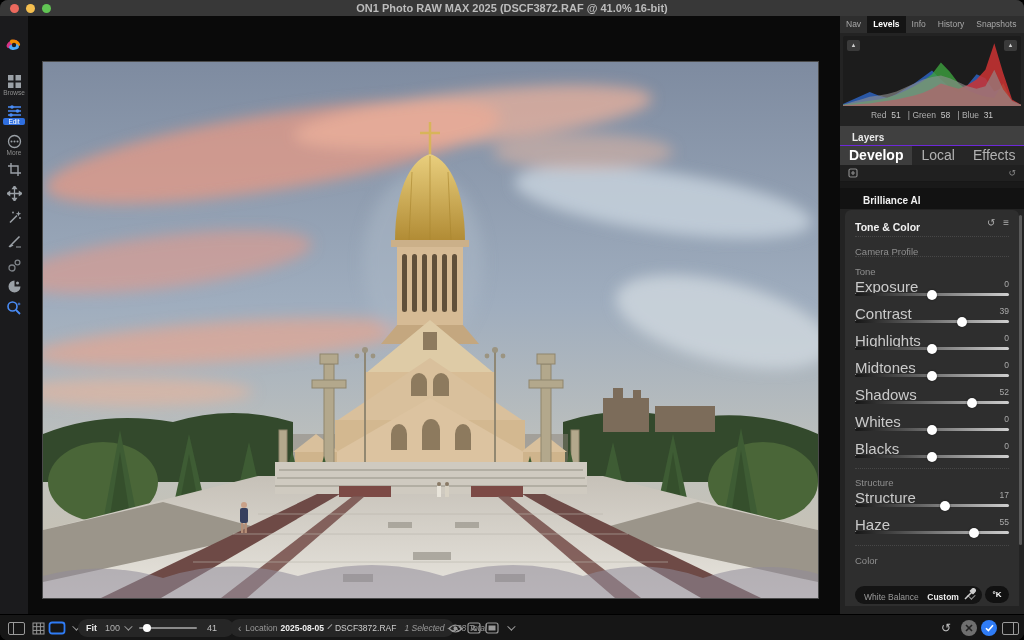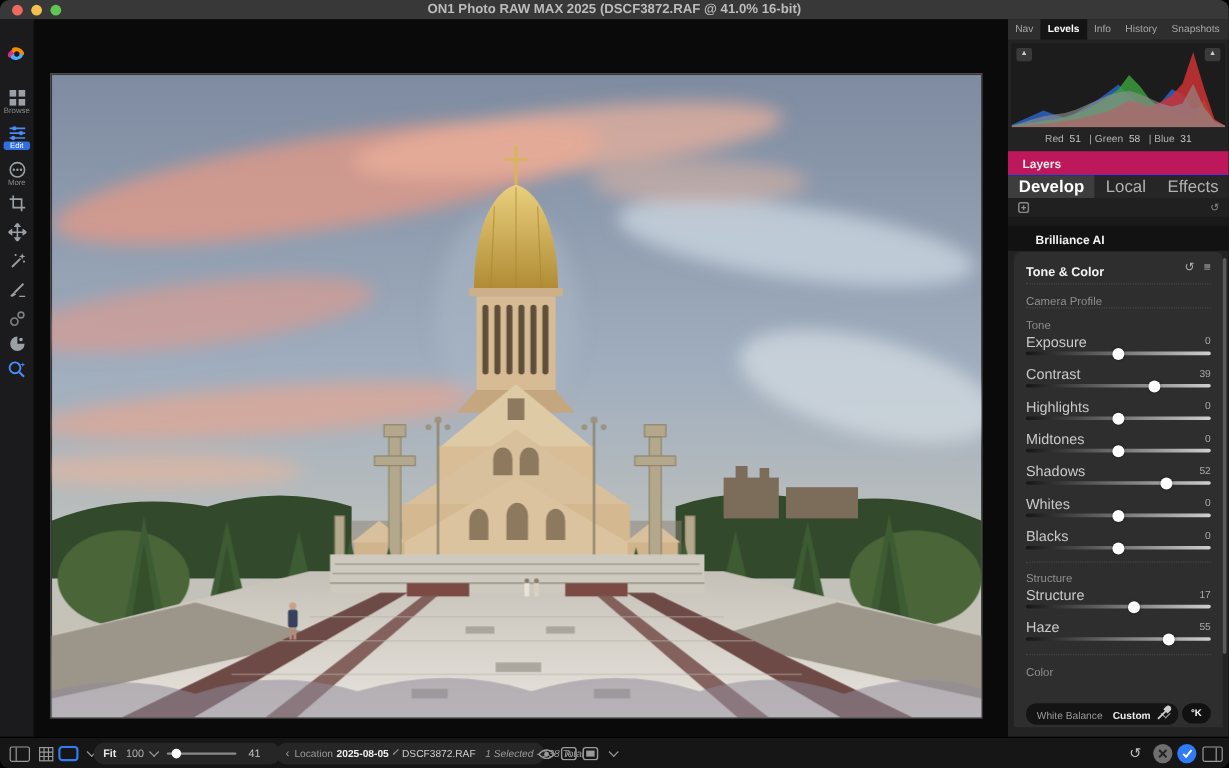--- a/index.html
+++ b/index.html
@@ -32,41 +32,41 @@
   #rp-tabs{left:840px;top:16px;width:196px;height:17px;background:#2e2e2e;display:flex;}
   .rp-tab{height:17px;line-height:17px;padding:0 6px;font-size:8.5px;color:#a8a8a8;}
   .rp-tab.active{background:#141414;color:#fff;font-weight:bold;}
   #histo-box{left:843px;top:36px;width:178px;height:70px;background:#1c1c1c;border-radius:2px;}
   .clipbtn{top:40px;width:13px;height:11px;background:#3a3a3a;border-radius:2px;color:#cfcfcf;
     font-size:6px;line-height:11px;text-align:center;}
   #clip-shadow{left:847px;} #clip-high{left:1004px;}
   #rgb-readout{left:840px;top:107px;width:184px;height:16px;line-height:16px;text-align:center;
     font-size:8.5px;color:#b0b0b0;}
   #rgb-readout b{color:#c8c8c8;font-weight:normal;}
-  #layers-bar{left:840px;top:126px;width:184px;height:19px;background:#be185d;border-bottom:1px solid #6d28d9;
+  #layers-bar{left:840px;top:126px;width:184px;height:19px;background:#404040;border-bottom:3px solid #6d28d9;
     line-height:19px;}
   #layers-title{margin-left:12px;font-size:10px;font-weight:bold;color:#eaeaea;}
   #edit-tabs{left:840px;top:146px;width:184px;height:19px;background:#262626;display:flex;}
   .edit-tab{height:19px;line-height:19px;padding:0 9px;font-size:14px;color:#b2b2b2;}
   .edit-tab.active{background:#3d3d3d;color:#fff;font-weight:bold;}
   #filter-row{left:840px;top:165px;width:184px;height:16px;background:#202020;border-bottom:1px solid #171717;}
   .frow-ic{color:#8a8a8a;font-size:9px;line-height:16px;}
   #rp-gap{left:840px;top:182px;width:184px;height:6px;background:#191919;}
   #brilliance-row{left:840px;top:188px;width:184px;height:21px;background:#121212;line-height:21px;}
   #brilliance-label{margin-left:23px;font-size:10px;font-weight:bold;color:#f0f0f0;}
 
   #tone-card{left:845px;top:210px;width:174px;height:396px;background:#2e2e2e;border-radius:6px 6px 0 0;}
   .tc-in{position:absolute;left:10px;right:10px;}
   #tc-header{top:7px;height:14px;}
   #tc-title{font-size:10.5px;font-weight:bold;color:#f2f2f2;}
   .tc-icons{position:absolute;right:0;top:0;color:#b0b0b0;font-size:10px;}
   .sec-label{font-size:9.5px;color:#8f8f8f;}
   .dotline{border-top:1px dotted #474747;height:0;}
   .sld{position:absolute;left:10px;right:10px;height:26px;}
-  .sl-label{position:absolute;left:0;top:0;font-size:12px;color:#cacaca;}
+  .sl-label{position:absolute;left:0;top:0;font-size:15px;color:#cacaca;text-decoration:underline;}
   .sl-value{position:absolute;right:0;top:1px;font-size:8.5px;color:#aaa;}
   .sl-track{position:absolute;left:0;right:0;top:15px;height:3px;border-radius:2px;
     background:linear-gradient(90deg,#161616,#cfcfcf);}
   .sl-track.temp{background:linear-gradient(90deg,#7280c2,#a8aab4 35%,#bdbda4 65%,#c2c23e);}
   .sl-thumb{position:absolute;top:-3.5px;width:10px;height:10px;border-radius:50%;background:#fff;
     box-shadow:0 0 2px rgba(0,0,0,.6);}
   #wb-row{top:356px;height:20px;margin-top:20px;}
   #wb-pill{position:absolute;left:0;top:0;height:18px;background:#141414;border-radius:9px;
     line-height:18px;padding:0 9px;}
   #wb-pill .wb-l{font-size:8.5px;color:#9a9a9a;}

